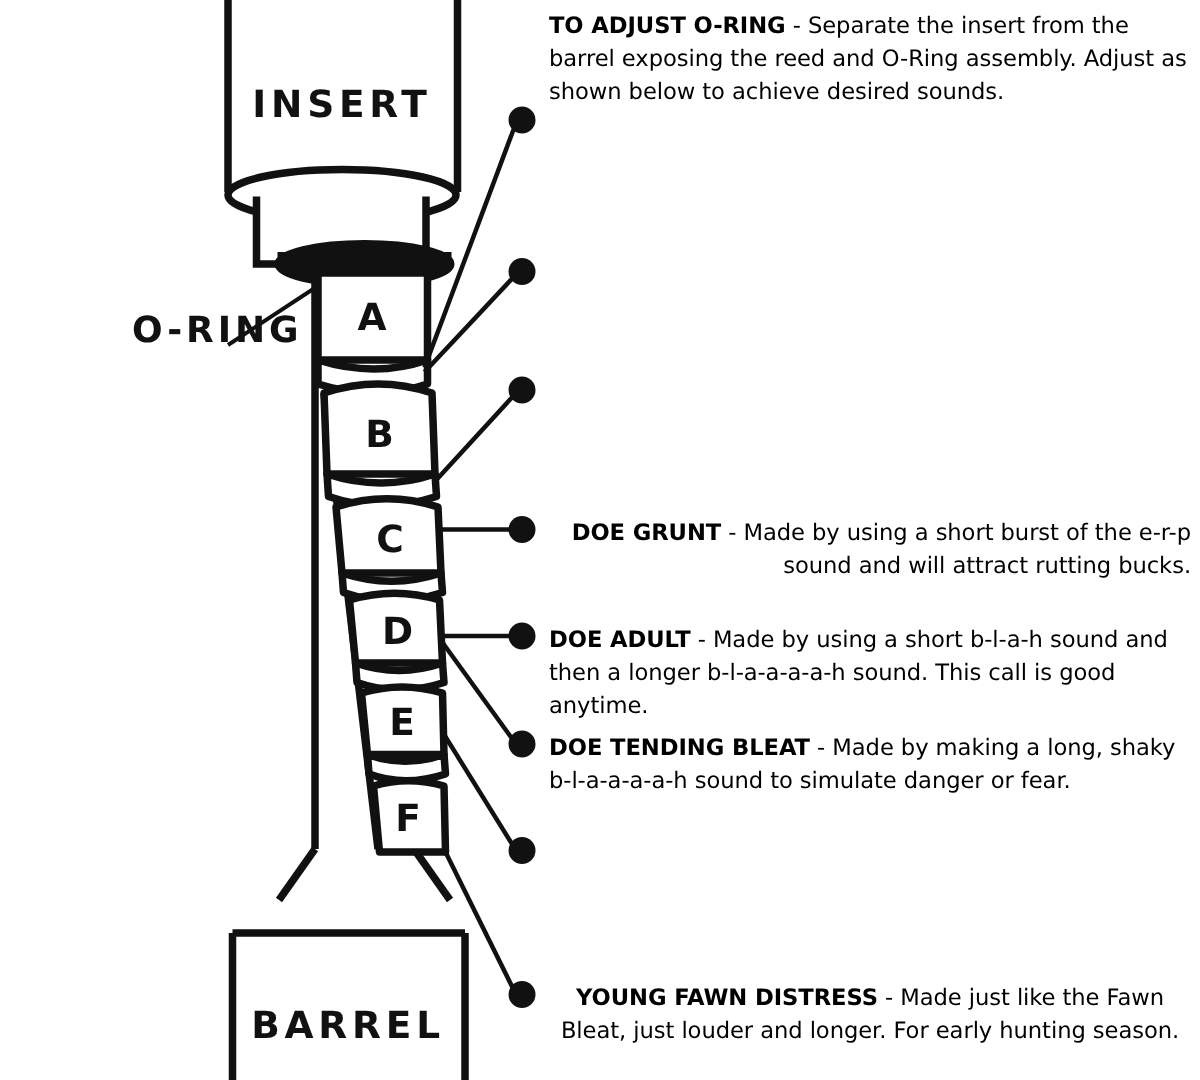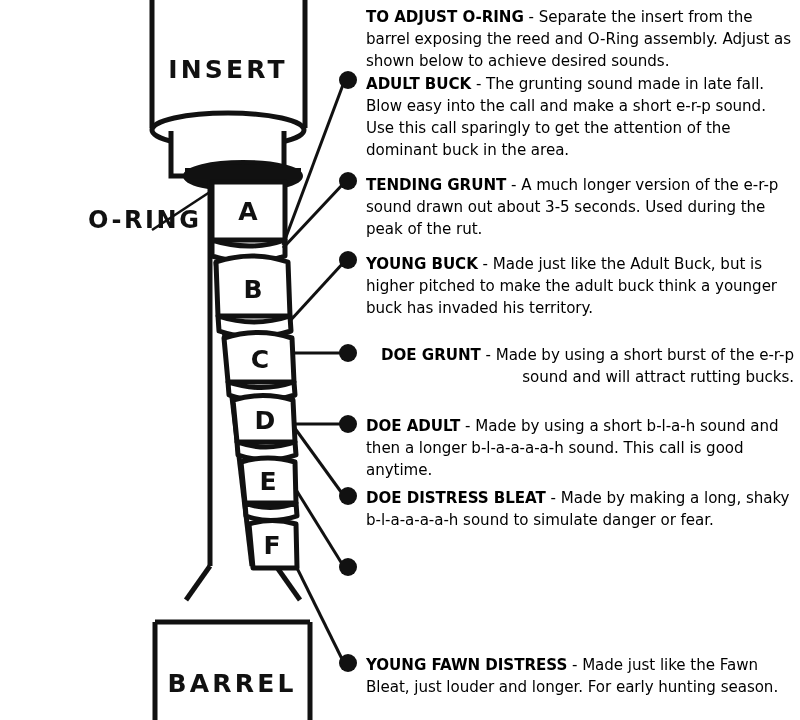--- a/index.html
+++ b/index.html
@@ -169,44 +169,35 @@
   <circle cx="348" cy="567" r="9" fill="#111"></circle>
   <circle cx="348" cy="663" r="9" fill="#111"></circle>
 </svg>
 
 <div id="callouts">
 
   <div class="callout" id="intro">
     <span class="term">TO ADJUST O-RING</span><span class="body"> - </span><span class="body">Separate the insert from the barrel exposing the reed and O-Ring assembly. Adjust as shown below to achieve desired sounds.</span>
   </div>
 
-  <div class="callout" style="top:73px;">
-    <span class="term">ADULT BUCK</span><span class="body"> - </span><span class="body">The grunting sound made in late fall. Blow easy into the call and make a short e-r-p sound. Use this call sparingly to get the attention of the dominant buck in the area.</span>
-  </div>
-
-  <div class="callout" style="top:174px;">
-    <span class="term">TENDING GRUNT</span><span class="body"> - </span><span class="body">A much longer version of the e-r-p sound drawn out about 3-5 seconds. Used during the peak of the rut.</span>
-  </div>
-
-  <div class="callout" style="top:253px;">
-    <span class="term">YOUNG BUCK</span><span class="body"> - </span><span class="body">Made just like the Adult Buck, but is higher pitched to make the adult buck think a younger buck has invaded his territory.</span>
-  </div>
+
+
 
   <div class="callout" style="top:344px;text-align:right;">
     <span class="term">DOE GRUNT</span><span class="body"> - </span><span class="body">Made by using a short burst of the e-r-p sound and will attract rutting bucks.</span>
   </div>
 
   <div class="callout" style="top:415px;">
     <span class="term">DOE ADULT</span><span class="body"> - </span><span class="body">Made by using a short b-l-a-h sound and then a longer b-l-a-a-a-a-h sound. This call is good anytime.</span>
   </div>
 
   <div class="callout" style="top:487px;">
-    <span class="term">DOE DISTRESS BLEAT</span><span class="body"> - </span><span class="body">Made by making a long, shaky b-l-a-a-a-a-h sound to simulate danger or fear.</span>
-  </div>
-
-
-  <div class="callout" style="top:654px;">
+    <span class="term">DOE TENDING BLEAT</span><span class="body"> - </span><span class="body">Made by making a long, shaky b-l-a-a-a-a-h sound to simulate danger or fear.</span>
+  </div>
+
+
+  <div class="callout" style="top:654px;text-align:center;">
     <span class="term">YOUNG FAWN DISTRESS</span><span class="body"> - </span><span class="body">Made just like the Fawn Bleat, just louder and longer. For early hunting season.</span>
   </div>
 
 </div>
 
 </div>
 
 </body></html>

